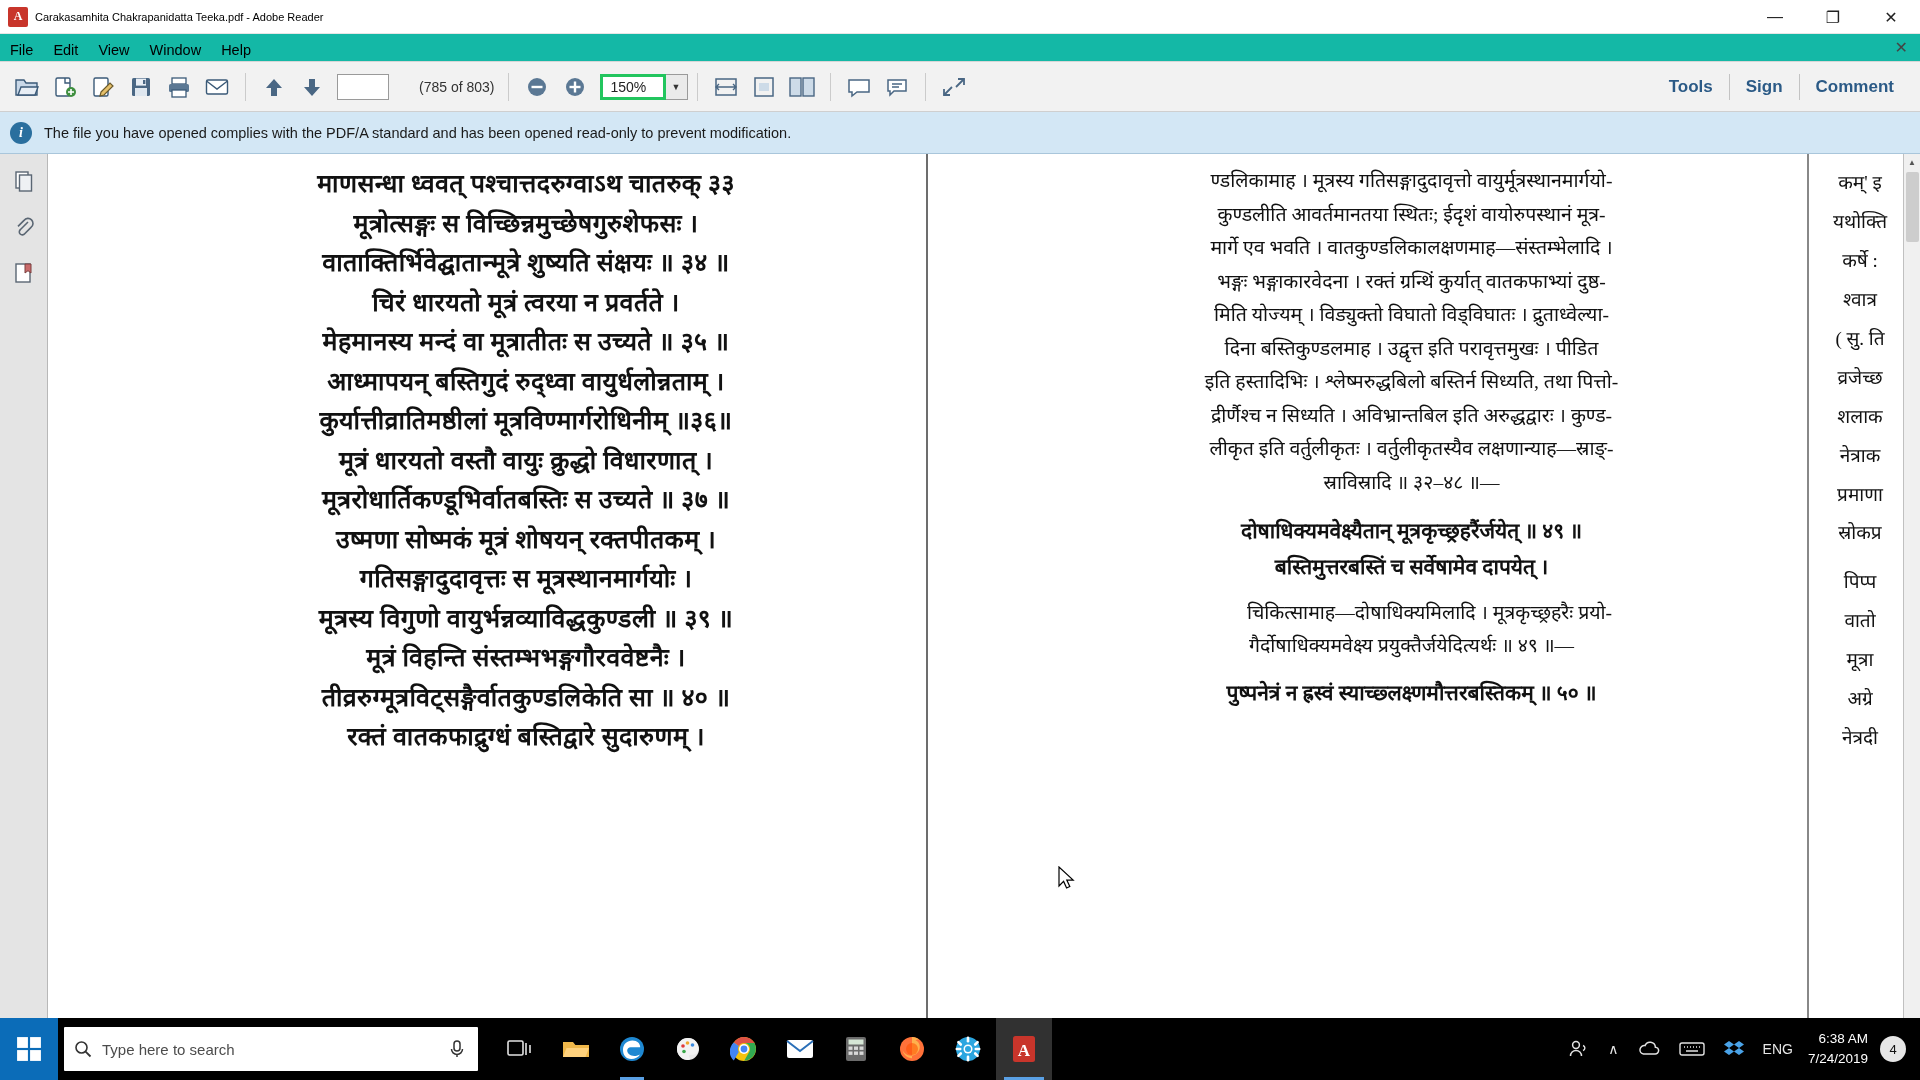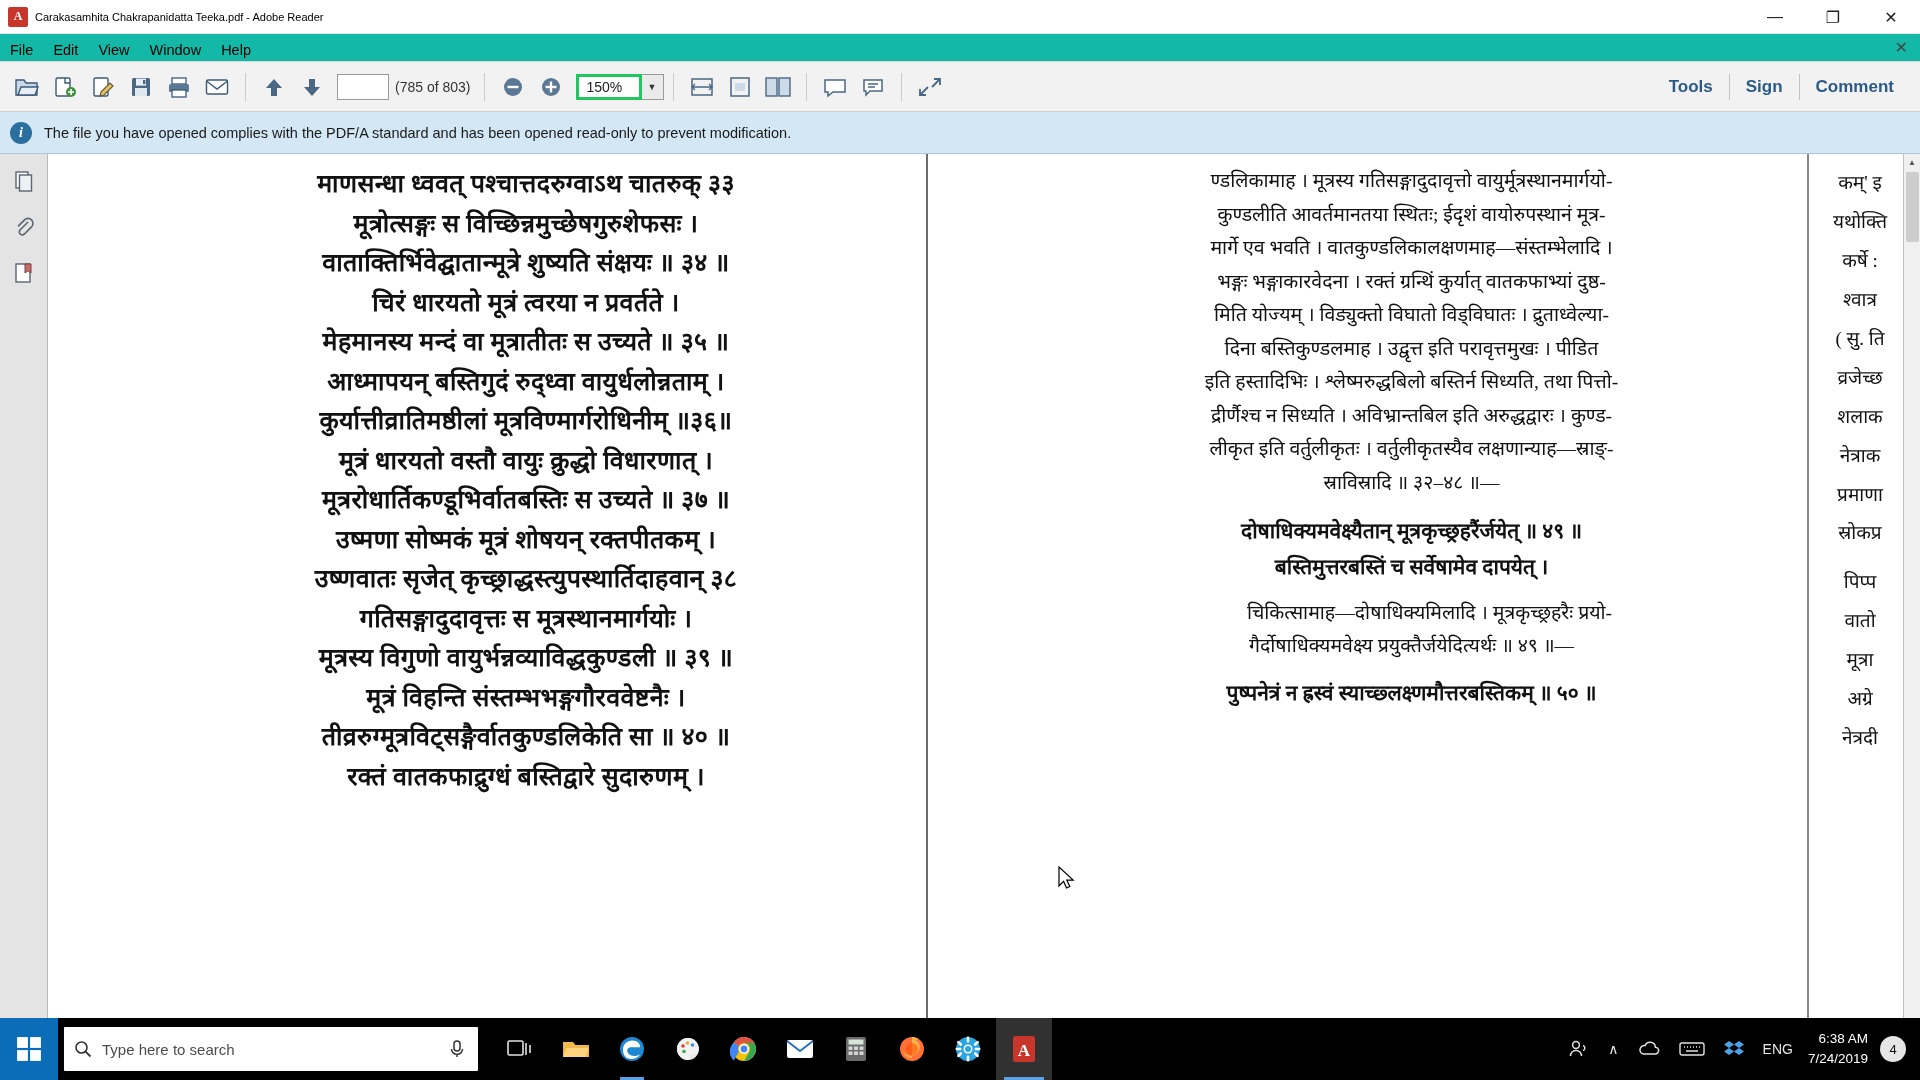--- a/index.html
+++ b/index.html
@@ -78,21 +78,21 @@
     width: 38px; height: 36px;
     display: flex; align-items: center; justify-content: center;
     color: #3b4a5a;
   }
   .tb-btn svg { display: block; }
   .page-box {
     width: 52px; height: 26px; background: #fff;
     border: 1px solid #9a9a9a; margin: 0 6px;
   }
   .page-count {
-    font-size: 14px; color: #333; margin-right: 4px;
+    font-size: 14px; color: #333; margin-right: 4px; margin-left: 24px;
   }
   .zoom-field {
     width: 66px; height: 26px; background: #fff; border: 3px solid #22c55e;
     font-size: 14px; color: #222; display: flex; align-items: center;
     padding-left: 8px;
   }
   .zoom-drop {
     width: 22px; height: 26px; background: #eaeaea; border: 1px solid #9a9a9a;
     border-left: none;
     display: flex; align-items: center; justify-content: center;
@@ -500,21 +500,20 @@
           <div class="devtext">माणसन्धा ध्ववत् पश्चात्तदरुग्वाऽथ चातरुक् ३३</div>
           <div class="devtext">मूत्रोत्सङ्गः स विच्छिन्नमुच्छेषगुरुशेफसः ।</div>
           <div class="devtext">वाताक्तिर्भिवेद्घातान्मूत्रे शुष्यति संक्षयः ॥ ३४ ॥</div>
           <div class="devtext">चिरं धारयतो मूत्रं त्वरया न प्रवर्तते ।</div>
           <div class="devtext">मेहमानस्य मन्दं वा मूत्रातीतः स उच्यते ॥ ३५ ॥</div>
           <div class="devtext">आध्मापयन् बस्तिगुदं रुद्ध्वा वायुर्धलोन्नताम् ।</div>
           <div class="devtext">कुर्यात्तीव्रातिमष्ठीलां मूत्रविण्मार्गरोधिनीम् ॥३६॥</div>
           <div class="devtext">मूत्रं धारयतो वस्तौ वायुः क्रुद्धो विधारणात् ।</div>
           <div class="devtext">मूत्ररोधार्तिकण्डूभिर्वातबस्तिः स उच्यते ॥ ३७ ॥</div>
           <div class="devtext">उष्मणा सोष्मकं मूत्रं शोषयन् रक्तपीतकम् ।</div>
-          <div class="devtext">उष्णवातः सृजेत् कृच्छ्राद्धस्त्युपस्थार्तिदाहवान् ३८</div>
           <div class="devtext">गतिसङ्गादुदावृत्तः स मूत्रस्थानमार्गयोः ।</div>
           <div class="devtext">मूत्रस्य विगुणो वायुर्भन्नव्याविद्धकुण्डली ॥ ३९ ॥</div>
           <div class="devtext">मूत्रं विहन्ति संस्तम्भभङ्गगौरववेष्टनैः ।</div>
           <div class="devtext">तीव्ररुग्मूत्रविट्सङ्गैर्वातकुण्डलिकेति सा ॥ ४० ॥</div>
           <div class="devtext">रक्तं वातकफाद्रुग्धं बस्तिद्वारे सुदारुणम् ।</div>
         </div>
       </div>
 
       <div class="page right">
         <div class="col-right">

